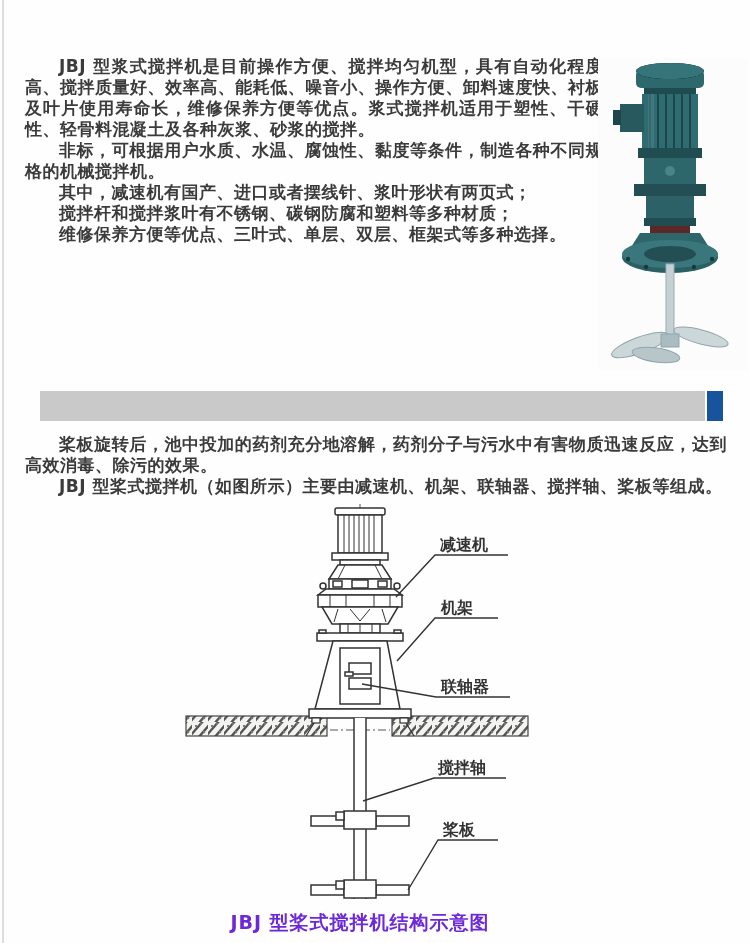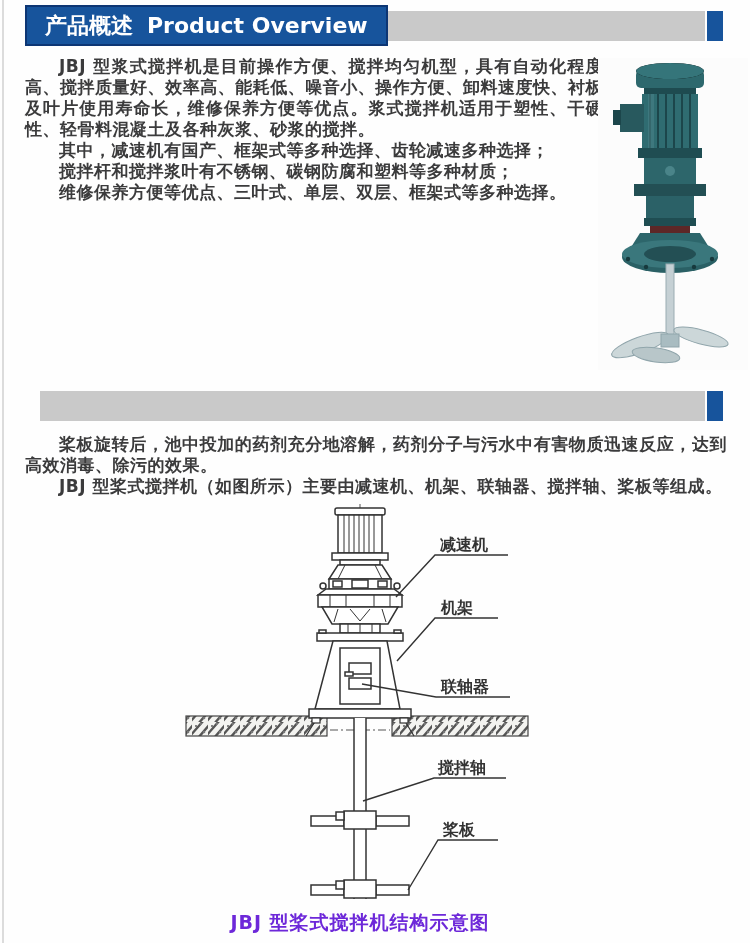--- a/index.html
+++ b/index.html
@@ -61,31 +61,25 @@
     text-align:center; color:#6d28d9; font-weight:700; font-size:19px;
     letter-spacing:1px;
   }
 </style>
 </head>
 <body>
 
 <div class="page">
   <div class="page-edge"></div>
 
-  <div class="sec-header" style="top:5px;">
-    <div class="hbar"></div>
-    <div class="hend"></div>
-    <div class="hbox">
-      <span>产品概述</span><span class="en">Product Overview</span>
-    </div>
-  </div>
 
   <div class="body-text text-overview">
     <p>JBJ 型浆式搅拌机是目前操作方便、搅拌均匀机型，具有自动化程度高、搅拌质量好、效率高、能耗低、噪音小、操作方便、卸料速度快、衬板及叶片使用寿命长，维修保养方便等优点。浆式搅拌机适用于塑性、干硬性、轻骨料混凝土及各种灰浆、砂浆的搅拌。</p>
-    <p>其中，减速机有国产、框架式等多种选择、齿轮减速多种选择；</p>
+    <p>非标，可根据用户水质、水温、腐蚀性、黏度等条件，制造各种不同规格的机械搅拌机。</p>
+    <p>其中，减速机有国产、进口或者摆线针、浆叶形状有两页式；</p>
     <p>搅拌杆和搅拌浆叶有不锈钢、碳钢防腐和塑料等多种材质；</p>
     <p>维修保养方便等优点、三叶式、单层、双层、框架式等多种选择。</p>
   </div>
 
   <div class="photo">
     <svg width="150" height="312" viewBox="0 0 150 312">
 
       <g>
         <rect x="38" y="12" width="68" height="18" rx="5" fill="#2d686d"></rect>
         <ellipse cx="72" cy="13" rx="34" ry="8" fill="#35717"></ellipse>

